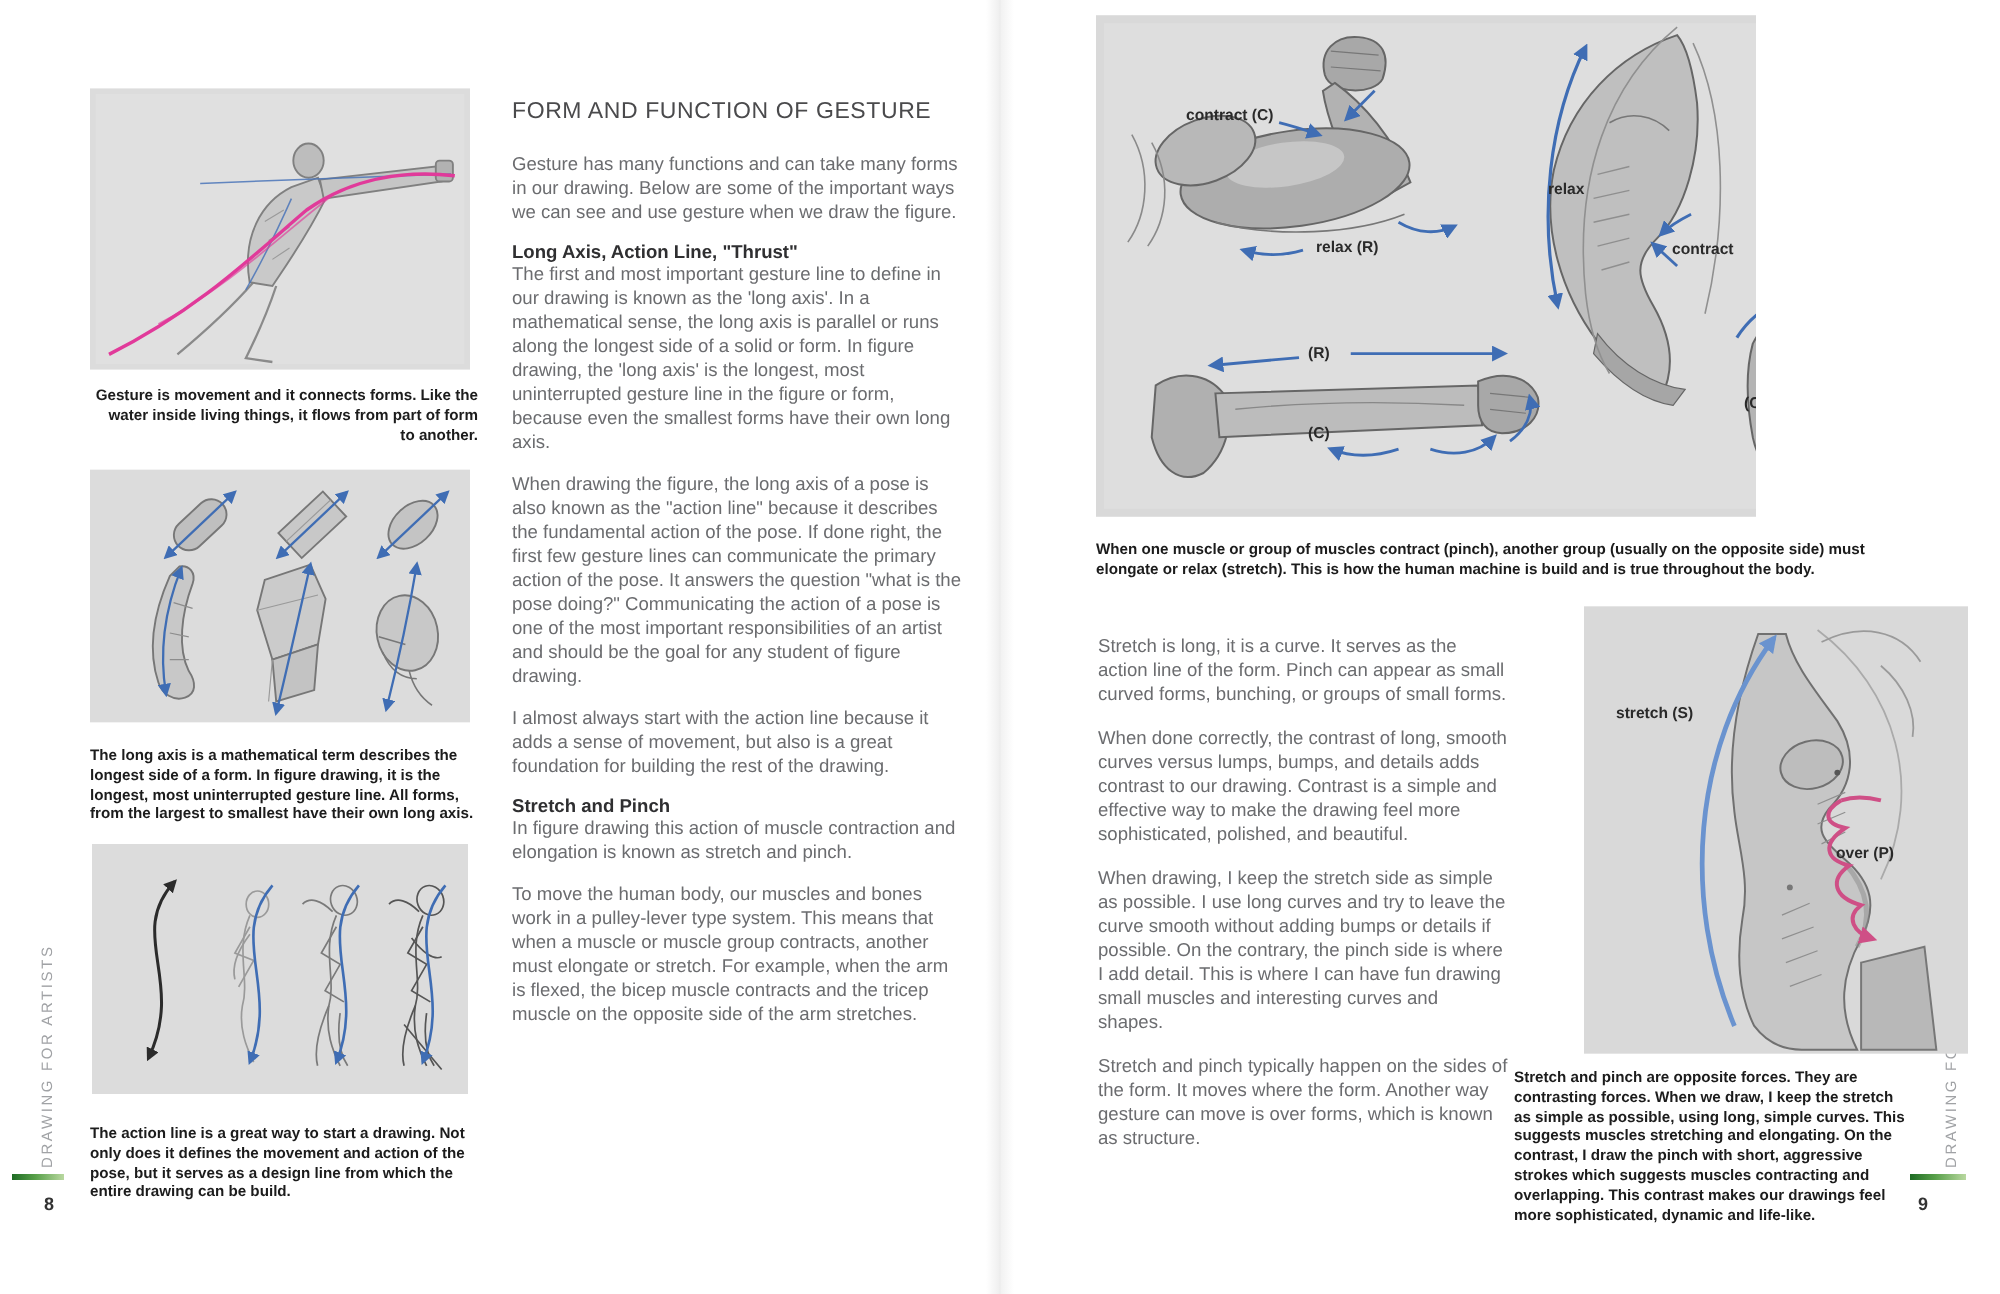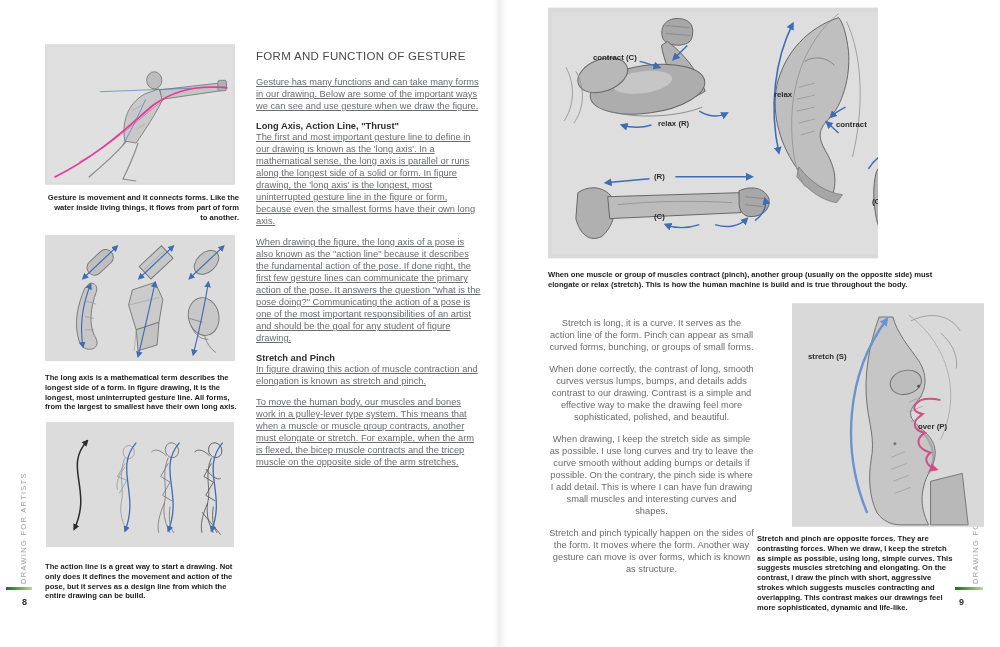--- a/index.html
+++ b/index.html
@@ -3,23 +3,23 @@
 <meta charset="utf-8">
 <style>
   html,body{margin:0;padding:0;}
   body{width:1000px;height:647px;background:#ffffff;font-family:"Liberation Sans",sans-serif;position:relative;overflow:hidden;}
   .figure{position:absolute;overflow:hidden;}
   .figure svg{display:block;}
   .caption{position:absolute;font-size:7.6px;font-weight:bold;line-height:9.8px;color:#1c1c1c;}
   .article{position:absolute;left:256px;top:50px;width:226px;}
   .article h1{font-size:11.5px;font-weight:400;color:#4a4a4c;letter-spacing:.3px;margin:0 0 14px 0;}
   .article h2{font-size:9.3px;font-weight:bold;color:#2f2f31;margin:0;}
-  .article p{font-size:9.3px;line-height:12px;color:#6b6c6f;margin:0 0 9px 0;text-decoration:underline;}
+  .article p{font-size:9.3px;line-height:12px;color:#6b6c6f;margin:0 0 9px 0;}
   .rcol{position:absolute;left:549px;top:317px;width:205px;}
-  .rcol p{font-size:9.3px;line-height:12px;color:#6b6c6f;margin:0 0 10px 0;text-align:center;}
+  .rcol p{font-size:9.3px;line-height:12px;color:#6b6c6f;margin:0 0 10px 0;}
   .vtext{position:absolute;writing-mode:vertical-rl;transform:rotate(180deg);font-size:7.5px;letter-spacing:1.3px;color:#a0a2a5;white-space:nowrap;}
   .accent{position:absolute;height:3px;background:linear-gradient(90deg,#1e6b24,#58a04a 45%,#b9d8a0 100%);}
   .pagenum{position:absolute;font-size:9px;font-weight:bold;color:#333;}
   .figlabel{position:absolute;font-size:7.8px;font-weight:bold;color:#2a2a2a;white-space:nowrap;}
   .gutter{position:absolute;left:493px;top:0;width:14px;height:647px;
     background:linear-gradient(90deg,rgba(0,0,0,0) 0%,rgba(0,0,0,.06) 45%,rgba(100,100,100,.12) 50%,rgba(0,0,0,.05) 55%,rgba(0,0,0,0) 100%);}
 </style>
 </head>
 <body>
 
@@ -124,20 +124,21 @@
   </svg>
 </div>
 <div class="caption" style="left:45px;top:562px;width:194px;">The action line is a great way to start a drawing. Not only does it defines the movement and action of the pose, but it serves as a design line from which the entire drawing can be build.</div>
 
 <div class="article">
   <h1>FORM AND FUNCTION OF GESTURE</h1>
   <p>Gesture has many functions and can take many forms in our drawing. Below are some of the important ways we can see and use gesture when we draw the figure.</p>
   <h2>Long Axis, Action Line, "Thrust"</h2>
   <p>The first and most important gesture line to define in our drawing is known as the 'long axis'. In a mathematical sense, the long axis is parallel or runs along the longest side of a solid or form. In figure drawing, the 'long axis' is the longest, most uninterrupted gesture line in the figure or form, because even the smallest forms have their own long axis.</p>
   <p>When drawing the figure, the long axis of a pose is also known as the "action line" because it describes the fundamental action of the pose. If done right, the first few gesture lines can communicate the primary action of the pose. It answers the question "what is the pose doing?"  Communicating the action of a pose is one of the most important responsibilities of an artist and should be the goal for any student of figure drawing.</p>
+  <p>I almost always start with the action line because it adds a sense of movement, but also is a great foundation for building the rest of the drawing.</p>
   <h2>Stretch and Pinch</h2>
   <p>In figure drawing this action of muscle contraction and elongation is known as stretch and pinch.</p>
   <p>To move the human body, our muscles and bones work in a pulley-lever type system. This means that when a muscle or muscle group contracts, another must elongate or stretch. For example, when the arm is flexed, the bicep muscle contracts and the tricep muscle on the opposite side of the arm stretches.</p>
 </div>
 
 <div class="figure" style="left:548px;top:6px;width:330px;height:254px;">
   <svg width="408" height="254" viewBox="0 0 410 252">
     <defs>
       <marker id="ta" viewBox="0 0 8 8" refX="6" refY="4" markerWidth="8" markerHeight="8" orient="auto-start-reverse" markerUnits="userSpaceOnUse">
         <path d="M0,0 L8,4 L0,8 Z" fill="#3f6db4"></path>

